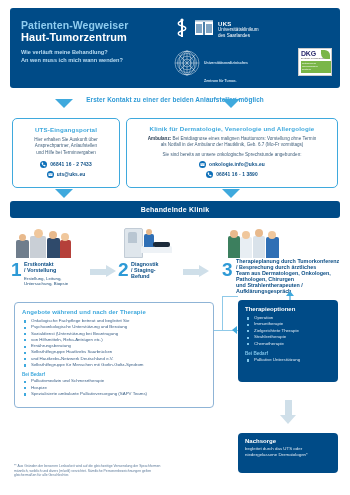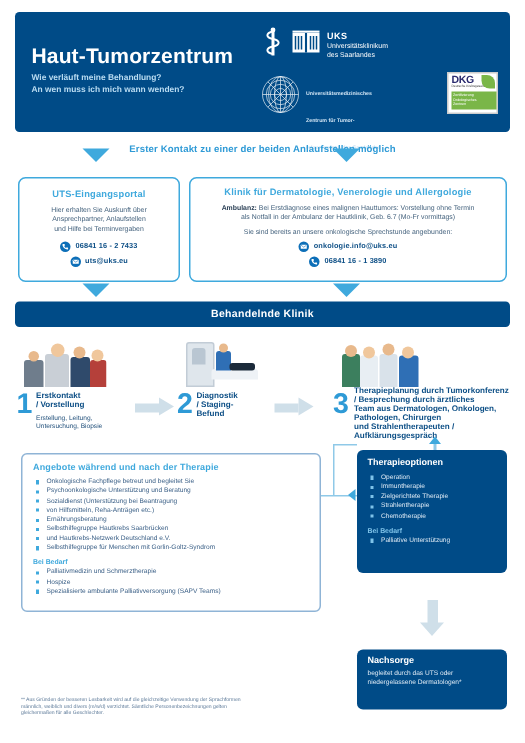--- a/index.html
+++ b/index.html
@@ -29,21 +29,21 @@
     left: 11px; top: 11px;
     font-size: 10.5px;
     font-weight: bold;
     color: #8fcdf0;
     letter-spacing: .1px;
     line-height: 12px;
   }
   .hdr-title2 {
     position: absolute;
     left: 11px; top: 23px;
-    font-size: 14px;
+    font-size: 11px;
     font-weight: bold;
     color: #ffffff;
     letter-spacing: .1px;
     line-height: 12px;
   }
   .hdr-sub {
     position: absolute;
     left: 11px; top: 40px;
     font-size: 5.6px;
     color: #b9dcf2;
@@ -387,20 +387,21 @@
     width: 205px;
     font-size: 3.4px;
     line-height: 4.6px;
     color: #5d7a99;
   }
 </style>
 </head>
 <body>
 
 <div class="header">
+  <div class="hdr-title1">Patienten-Wegweiser</div>
   <div class="hdr-title2">Haut-Tumorzentrum</div>
   <div class="hdr-sub">
     <div>Wie verläuft meine Behandlung?</div>
     <div>An wen muss ich mich wann wenden?</div>
   </div>
 
   <div class="logo-block">
     <div class="uks-row">
       <span class="uks-mark">
         <svg width="16" height="20" viewBox="0 0 16 20">

